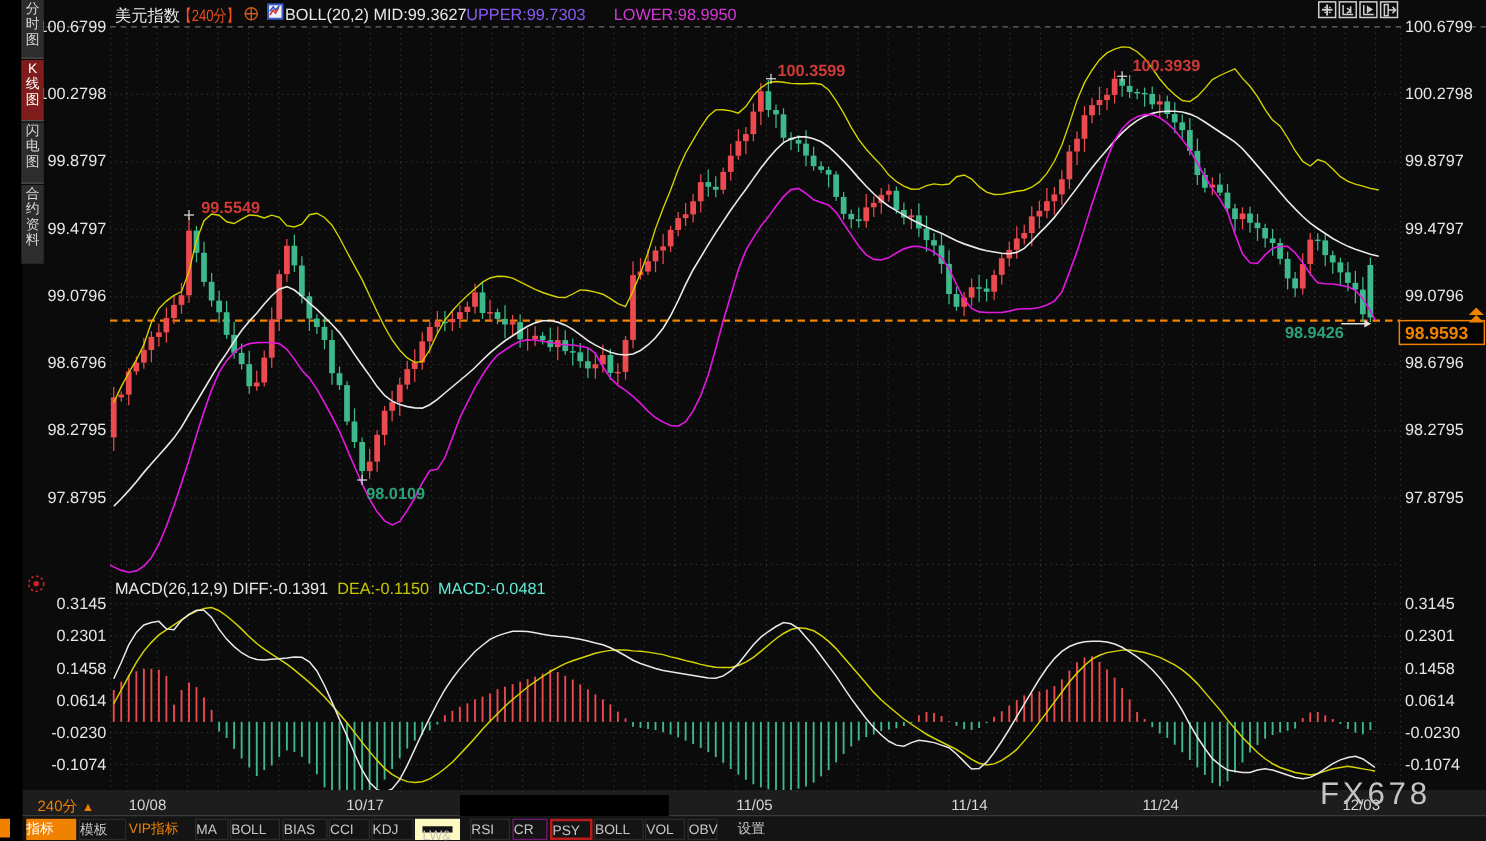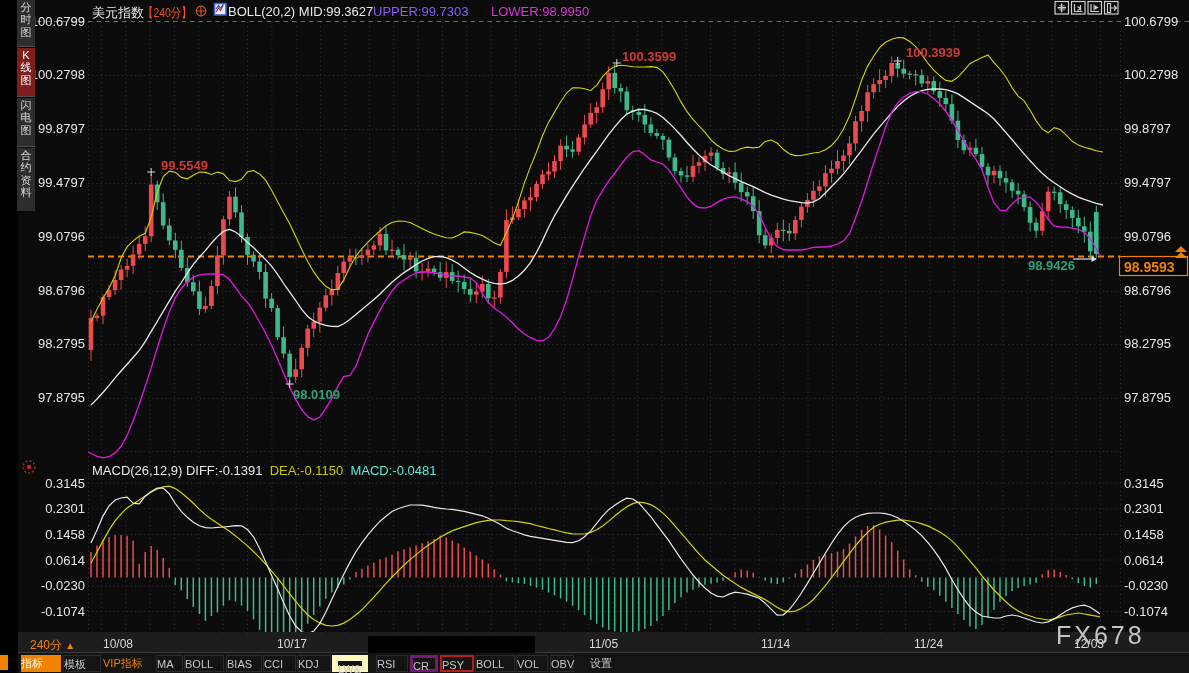--- a/index.html
+++ b/index.html
@@ -705,18 +705,18 @@
 <div class="tbtn" style="left:21px;width:40px;background:#f08200;color:#fff">指标</div>
 <div class="tbtn" style="left:63px;width:38px;border:1px solid #2b2b2b">模板</div>
 <div class="tbtn" style="left:103px;width:50px;color:#f08200">VIP指标</div>
 <div class="tbtn" style="left:156px;width:27px;border:1px solid #2b2b2b">MA</div>
 <div class="tbtn" style="left:184px;width:40px;border:1px solid #2b2b2b">BOLL</div>
 <div class="tbtn" style="left:226px;width:36px;border:1px solid #2b2b2b">BIAS</div>
 <div class="tbtn" style="left:263px;width:33px;border:1px solid #2b2b2b">CCI</div>
 <div class="tbtn" style="left:297px;width:34px;border:1px solid #2b2b2b">KDJ</div>
 <div class="tbtn" style="left:332px;width:36px;border:6px solid #fef9c3">LW&amp;</div>
 <div class="tbtn" style="left:376px;width:32px;border:1px solid #2b2b2b">RSI</div>
-<div class="tbtn" style="left:410px;width:28px;border:3px solid #701a75">CR</div>
+<div class="tbtn" style="left:410px;width:28px;border:1px solid #701a75">CR</div>
 <div class="tbtn" style="left:440px;width:34px;border:2px solid #b91c1c">PSY</div>
 <div class="tbtn" style="left:475px;width:40px;border:1px solid #2b2b2b">BOLL</div>
 <div class="tbtn" style="left:516px;width:32px;border:1px solid #2b2b2b">VOL</div>
 <div class="tbtn" style="left:550px;width:24px;border:1px solid #2b2b2b">OBV</div>
 <div class="tbtn" style="left:590px;width:40px">设置</div>
 </div>
 </body></html>

